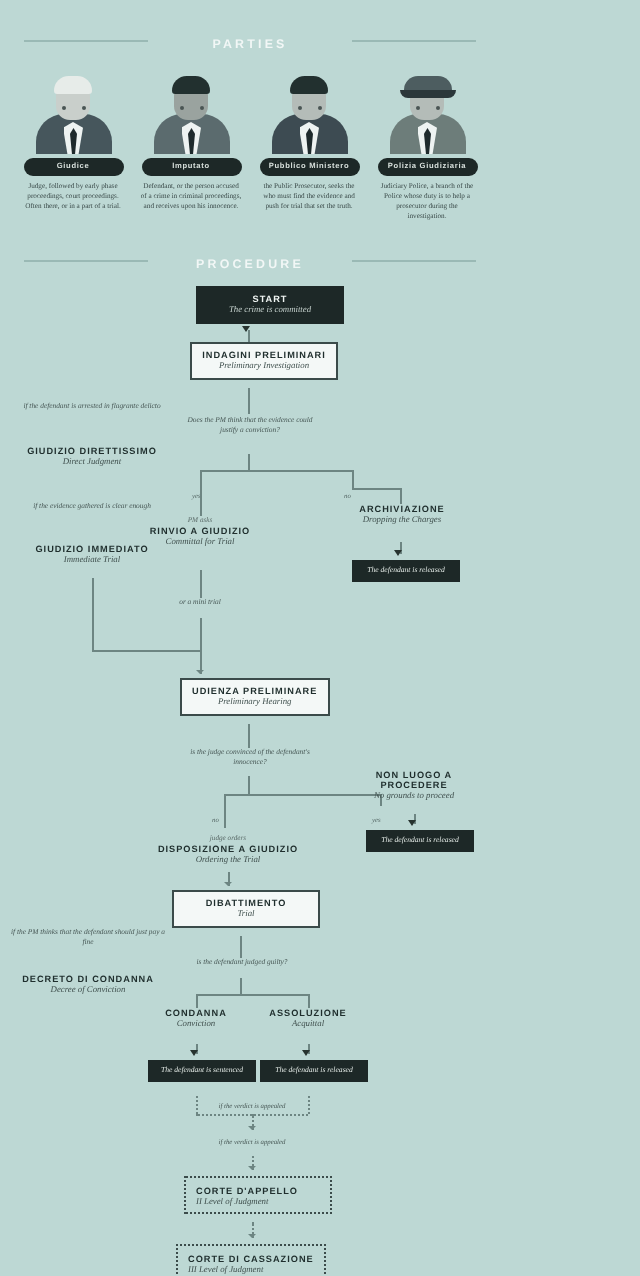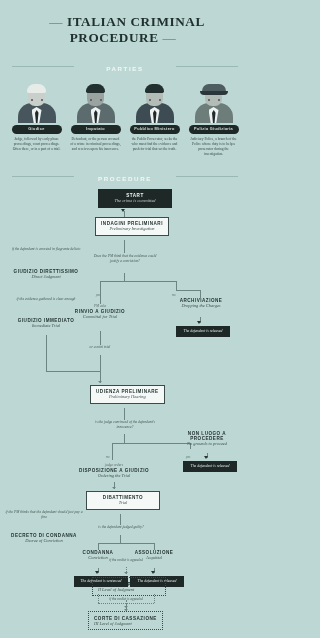--- a/index.html
+++ b/index.html
@@ -158,25 +158,20 @@
   .arw.sm{
     border-left:2px solid transparent;border-right:2px solid transparent;
     border-top:2.8px solid #6d8582;
   }
 </style>
 </head>
 <body>
 
 <div class="page">
 
-  <div class="title-wrap">
-    <div class="title">
-      <span class="dash">—</span><span>ITALIAN CRIMINAL PROCEDURE</span><span class="dash">—</span>
-    </div>
-  </div>
 
   <div class="banner">
     <span class="rule l"></span>
     <span class="label">PARTIES</span>
     <span class="rule r"></span>
   </div>
 
   <div class="parties">
 
     <div class="party">

